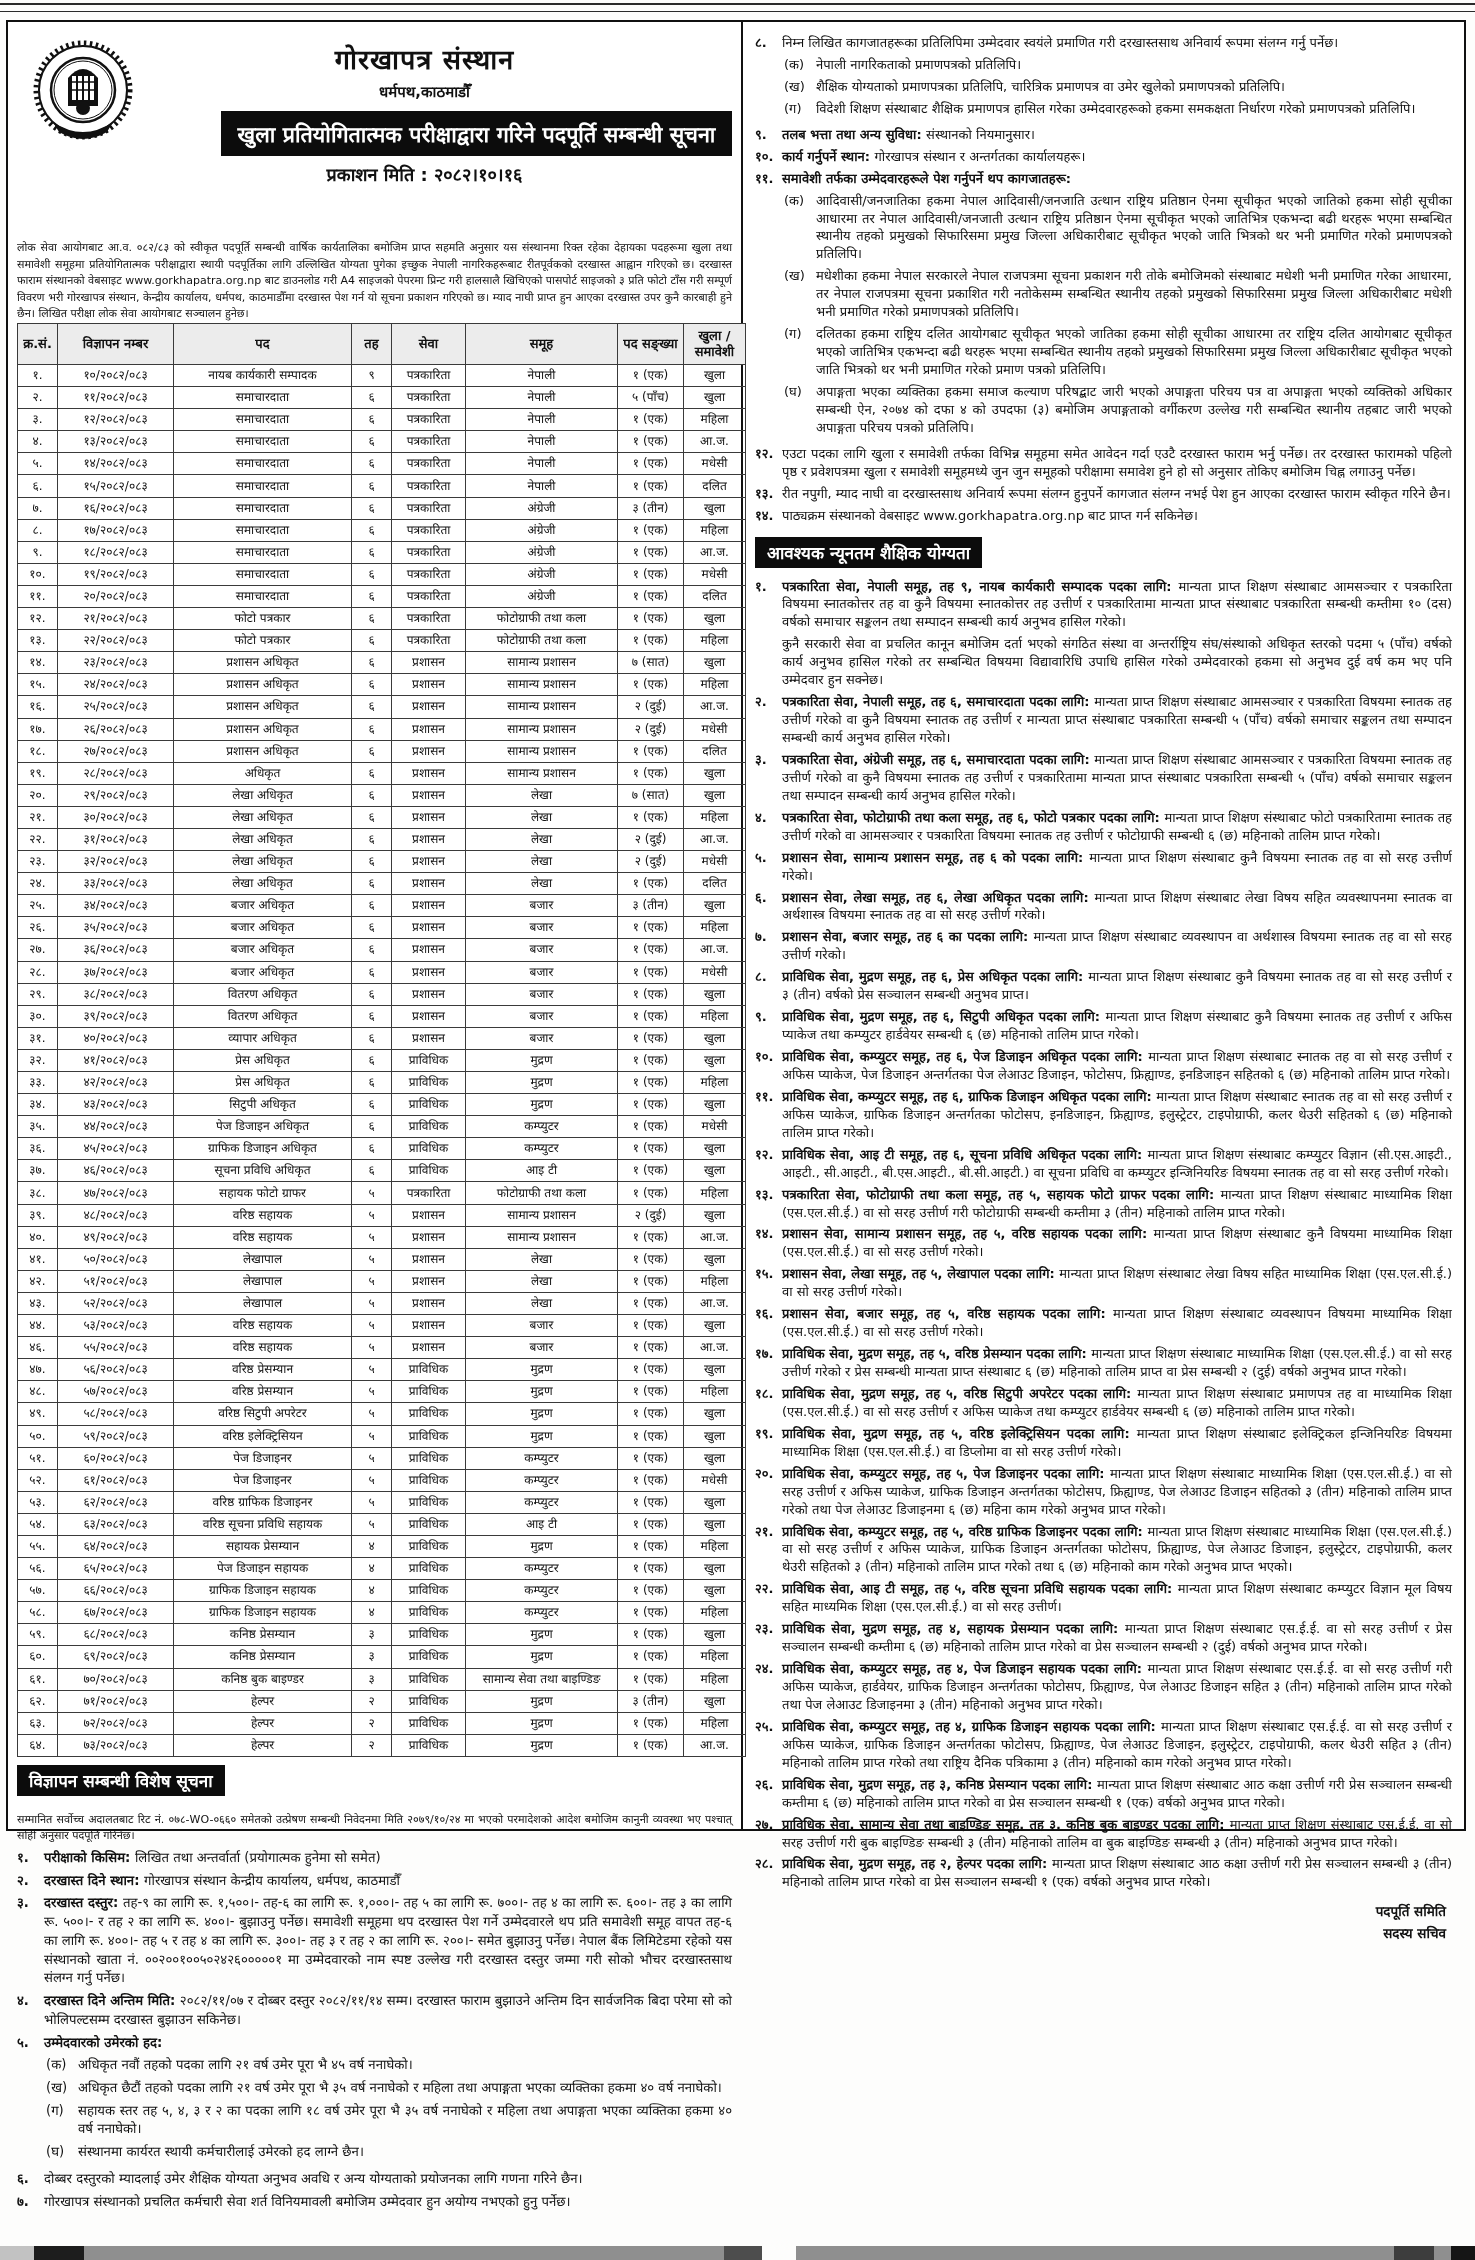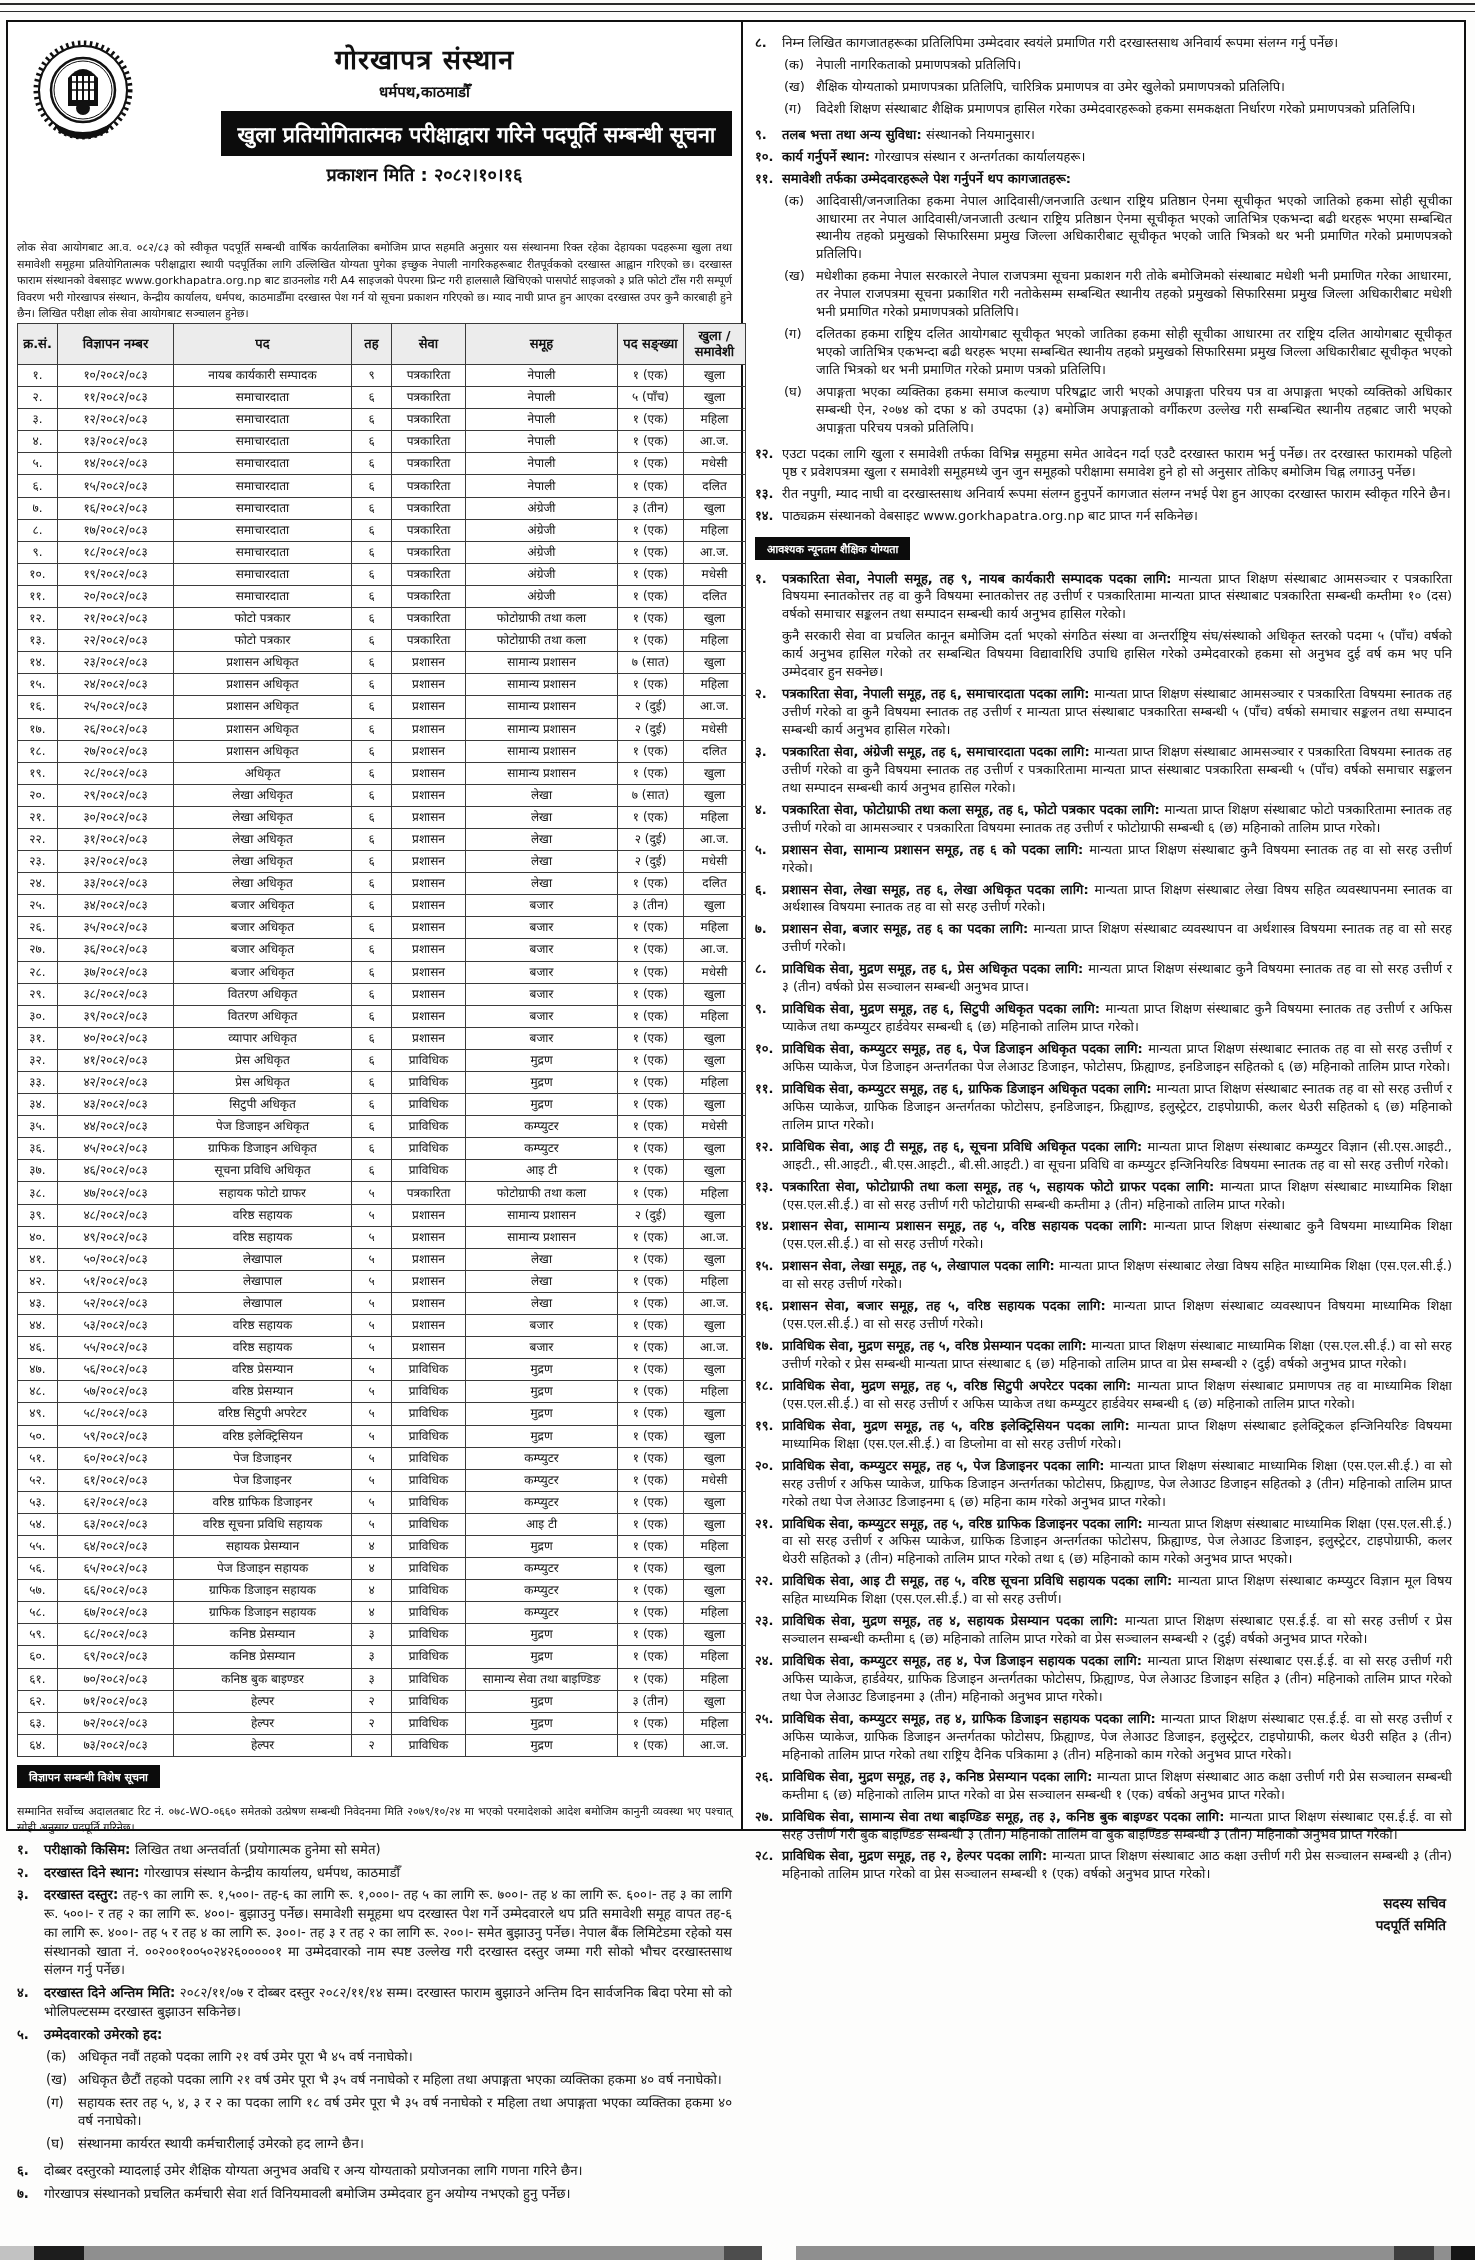--- a/index.html
+++ b/index.html
@@ -35,21 +35,21 @@
   table.vac th,table.vac td{
     border:1.4px solid #3a3a3a;padding:1px 2px;text-align:center;
     line-height:1.25;overflow:hidden;
   }
   table.vac th{background:#ececec;font-size:13px;padding:4px 2px;}
   table.vac td{height:19.1px;}
 
   
   .blk-banner{
     display:inline-block;background:#0c0c0c;color:#fff;font-weight:bold;
-    font-size:11px;padding:4px 12px;margin:8px 0 6px 0;
+    font-size:17px;padding:4px 12px;margin:8px 0 6px 0;
   }
   .itm{display:flex;margin:4px 0;font-size:13px;line-height:1.38;}
   .itm .n{flex:none;width:27px;font-weight:bold;}
   .itm .bd{flex:1;text-align:justify;}
   .itm .bd p{margin:0 0 4px 0;}
   .itm .bd p:last-child{margin-bottom:0;}
   .sub{display:flex;margin:4px 0 4px 2px;}
   .sub .sn{flex:none;width:32px;}
   .sub .st{flex:1;text-align:justify;}
   b.lbl{font-weight:bold;}
@@ -1073,20 +1073,20 @@
         </div>
         <div class="itm">
           <span class="n">२८.</span>
           <div class="bd">
             <p><b class="lbl">प्राविधिक सेवा, मुद्रण समूह, तह २, हेल्पर पदका लागि: </b>मान्यता प्राप्त शिक्षण संस्थाबाट आठ कक्षा उत्तीर्ण गरी प्रेस सञ्चालन सम्बन्धी ३ (तीन) महिनाको तालिम प्राप्त गरेको वा प्रेस सञ्चालन सम्बन्धी १ (एक) वर्षको अनुभव प्राप्त गरेको।</p>
           </div>
         </div>
       </div>
 
     <div class="sig">
+      <div>पदपूर्ति समिति</div>
       <div>सदस्य सचिव</div>
-      <div>पदपूर्ति समिति</div>
     </div>
   </div>
 </div>
 
 <div class="hscroll hscroll-left"></div>
 <div class="hscroll hscroll-right"></div>
 
 </body></html>

